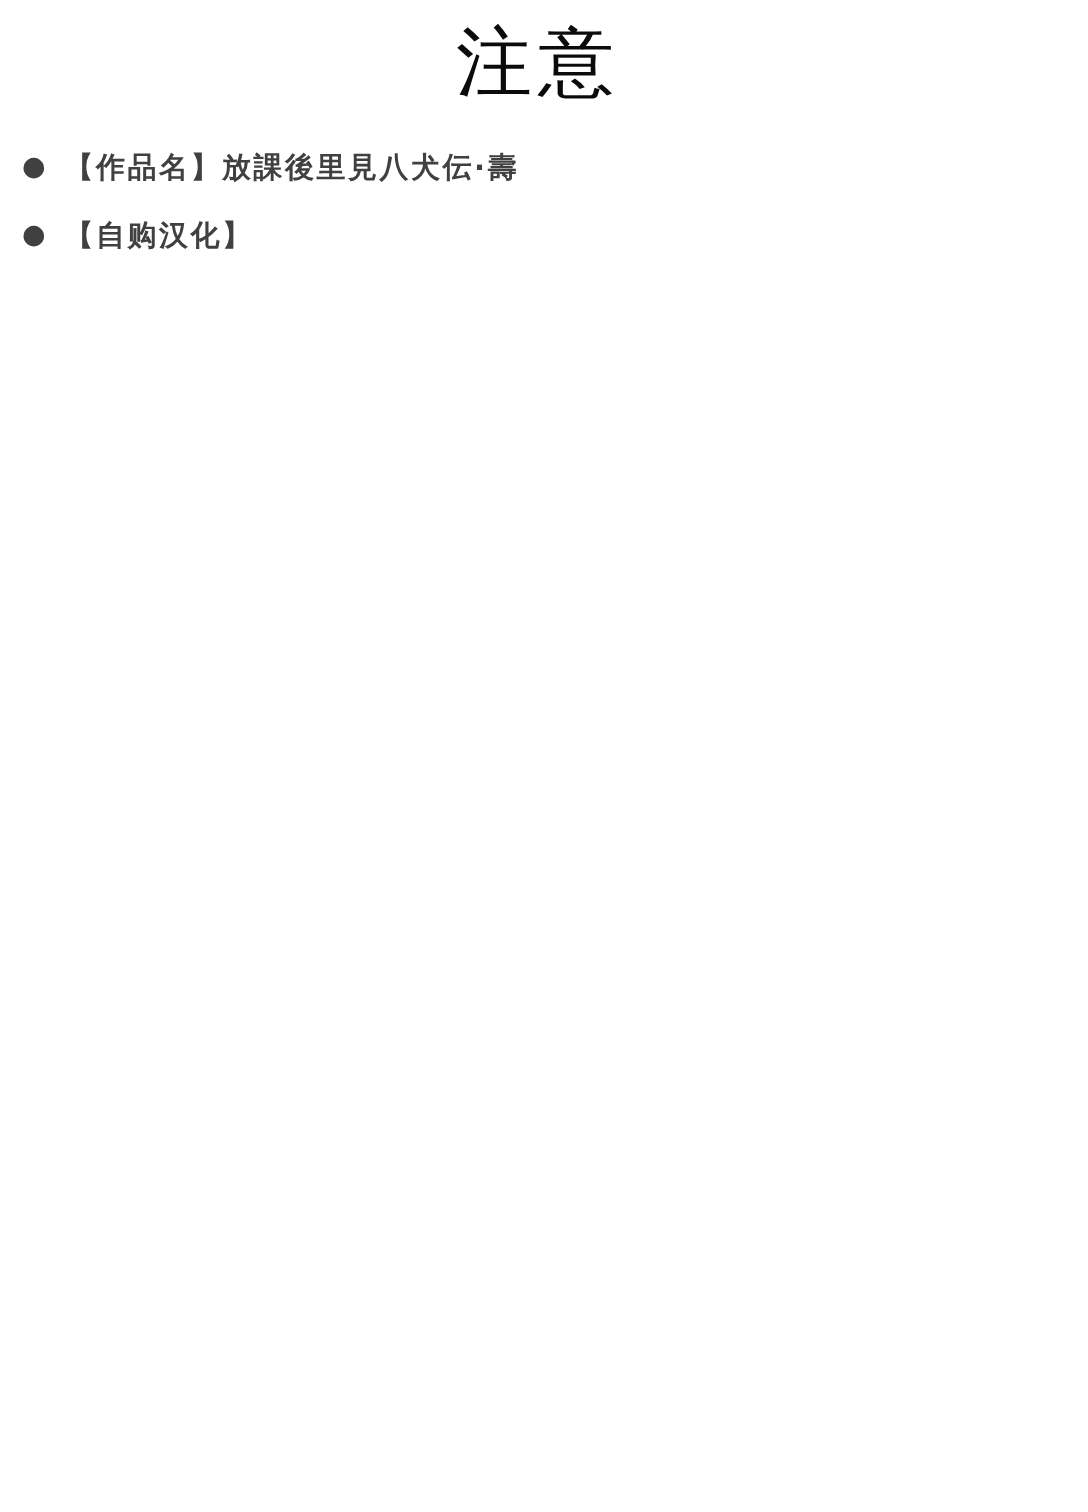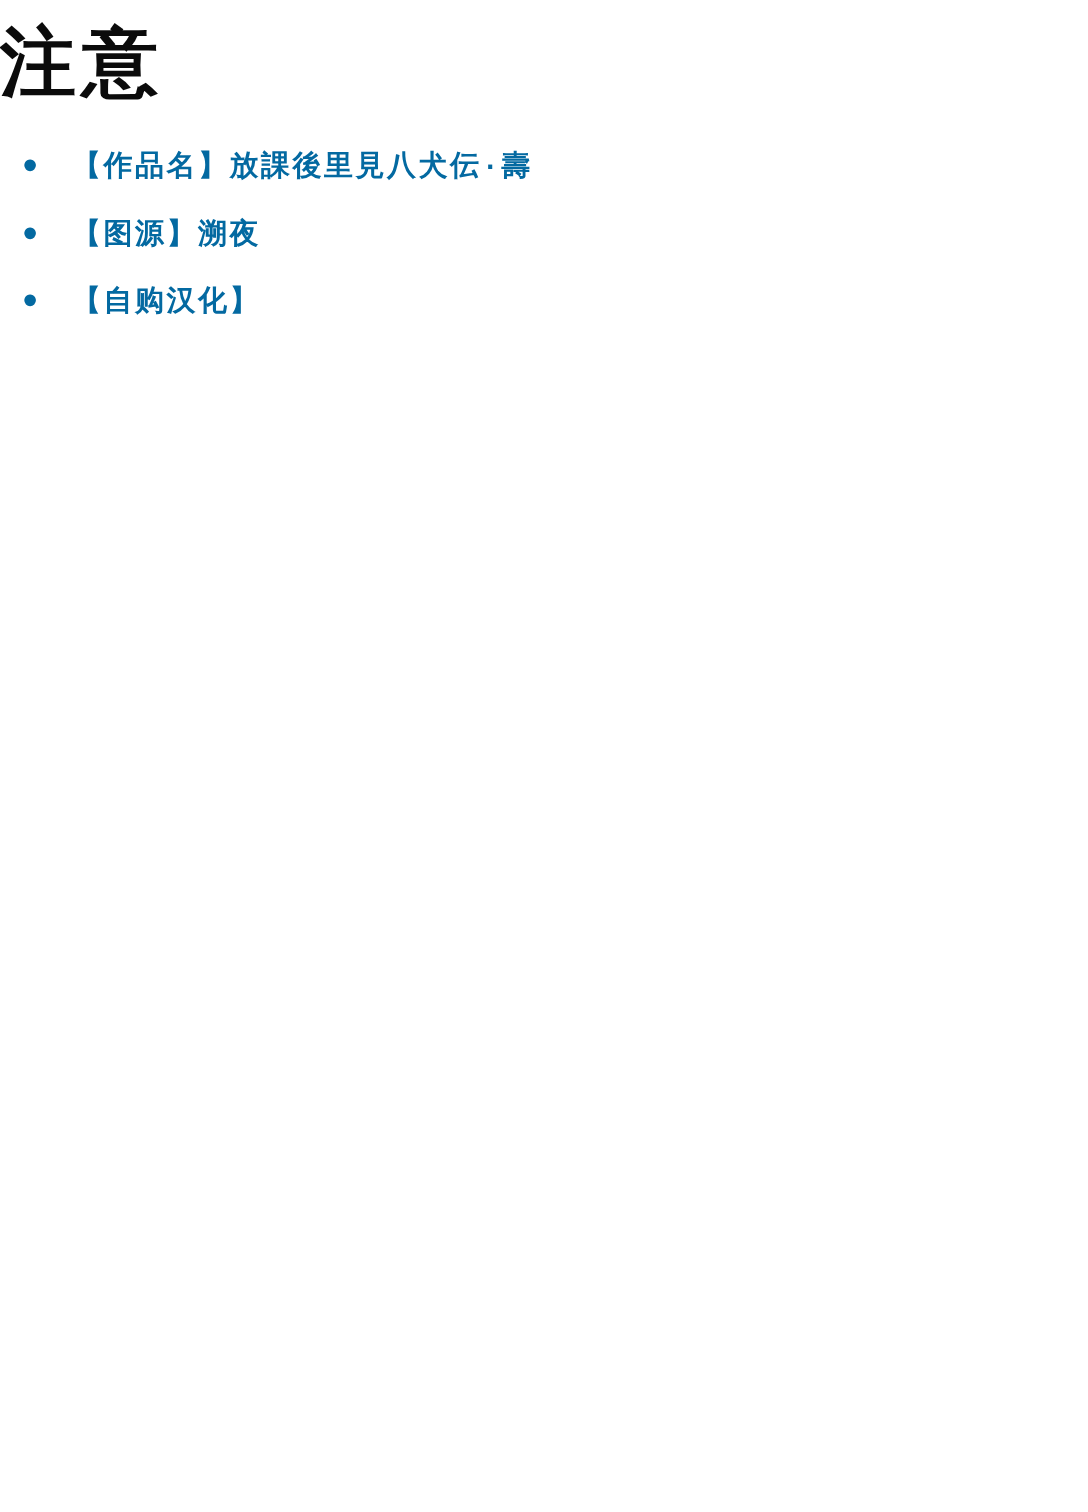--- a/index.html
+++ b/index.html
@@ -16,44 +16,43 @@
     color: #111111;
   }
   .page {
     position: relative;
     width: 1088px;
     height: 1512px;
     box-sizing: border-box;
     padding: 0;
   }
   .title {
-    text-align: left;
+    text-align: center;
     font-size: 76px;
-    font-weight: 700;
+    font-weight: 400;
     letter-spacing: 6px;
     line-height: 1.0;
     margin: 24px 12px 0 0;
     padding: 0;
     color: #0b0b0b;
     font-family: "DejaVu Sans", "Liberation Sans", sans-serif;
   }
   .notes {
     list-style: none;
     margin: 34px 0 0 0;
     padding: 0 22px 0 22px;
   }
   .note {
     display: block;
     font-size: 29px;
     font-weight: 700;
     line-height: 2.33;
     letter-spacing: 2.5px;
-    color: #0369a1;
+    color: #404040;
     white-space: normal;
-    font-family: Liberation Mono, monospace;
   }
   .bullet {
     display: inline-block;
     width: 30px;
     font-size: 27px;
     line-height: 1;
     vertical-align: 2px;
   }
   .note-text {
     display: inline;
@@ -70,24 +69,20 @@
   <h1 class="title">注意</h1>
 
   <div class="notes">
 
     <div class="note">
       <span class="bullet">●</span>
       <span class="note-text">【作品名】放課後里見八犬伝·壽</span>
     </div>
 
 
-    <div class="note">
-      <span class="bullet">●</span>
-      <span class="note-text">【图源】溯夜</span>
-    </div>
 
 
 
 
     <div class="note">
       <span class="bullet">●</span>
       <span class="note-text">【自购汉化】</span>
     </div>
 
 

